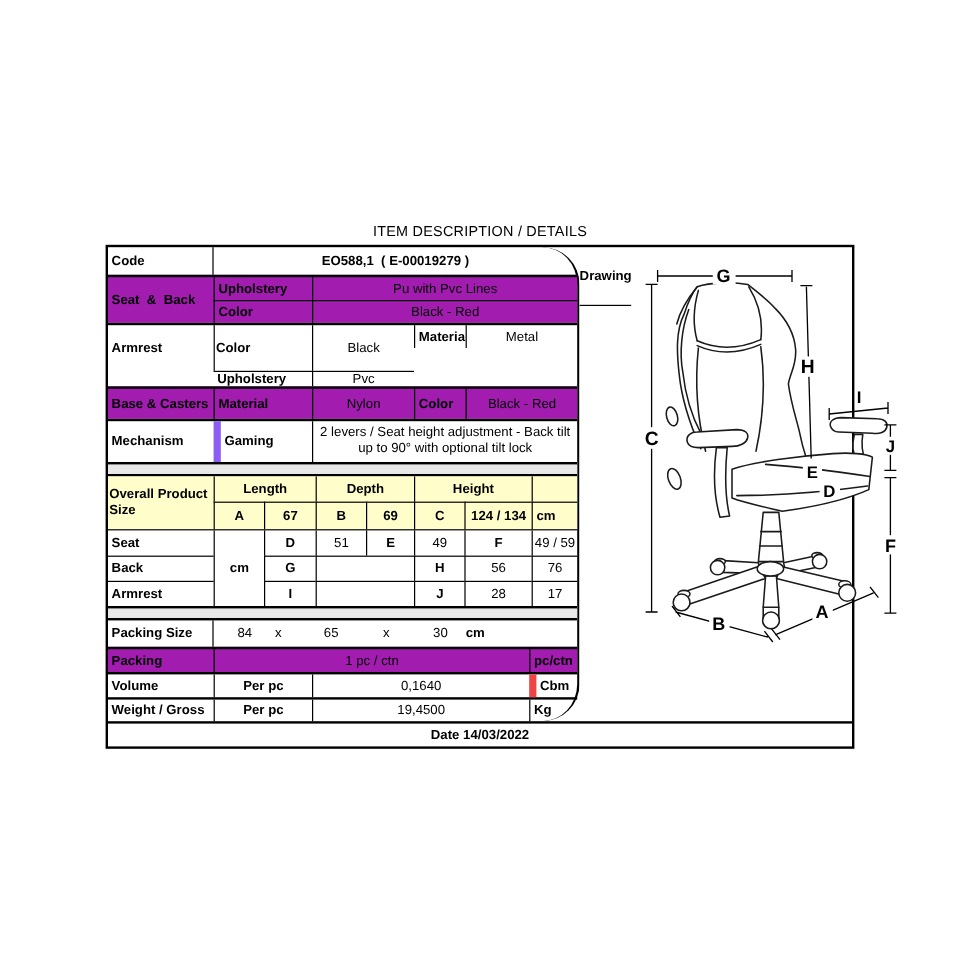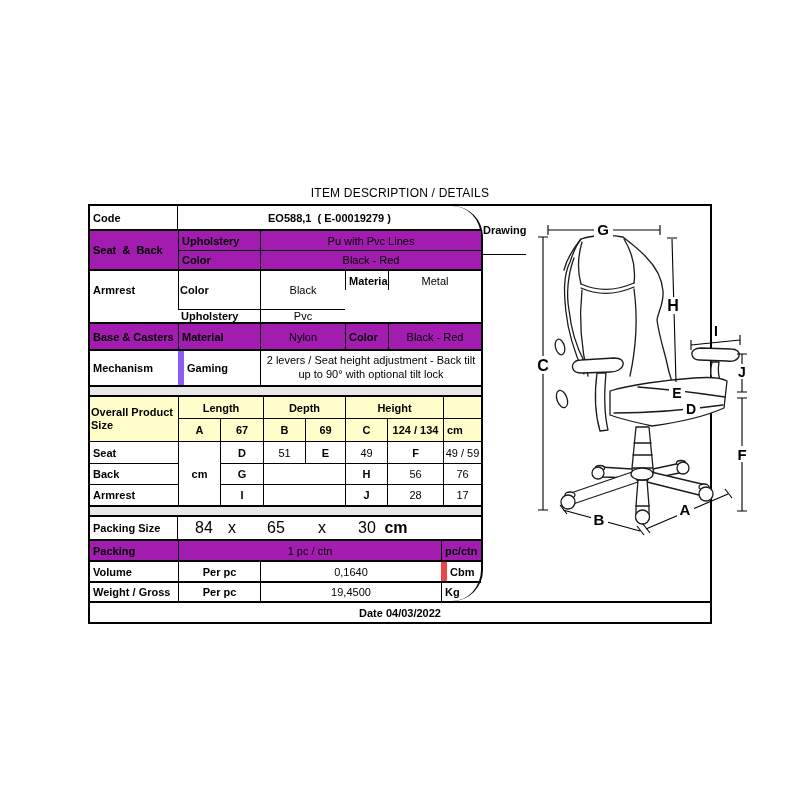--- a/index.html
+++ b/index.html
@@ -33,21 +33,21 @@
   .gcell.bl{border-left:1px solid #000;}
   .gcell.bt{border-top:1px solid #000;}
   .gcell.center{justify-content:center;padding:0 1px;text-align:left;}
   .spacer{height:8px;background:#e8e8e8;border-top:2px solid #000;border-bottom:2px solid #000;box-sizing:content-box;}
   .band{background:#a21caf;}
   .yellow{background:#fffecb;}
   .two-line{line-height:1.25;text-align:center;white-space:normal;}
   .date-row{height:19px;border-top:2px solid #000;display:flex;align-items:center;justify-content:center;
             font-weight:bold;font-size:11px;}
   .ps-wrap{position:relative;flex:1;}
-  .ps-item{position:absolute;top:50%;transform:translate(-50%,-50%);font-size:16px;}
+  .ps-item{position:absolute;top:50%;transform:translate(-50%,-50%);font-size:11px;}
 </style>
 </head>
 <body>
 <div class="page">
 
 <div class="sheet">
   <div class="sheet-title">ITEM DESCRIPTION / DETAILS</div>
 
   <div class="frame">
     <div class="main">
@@ -254,17 +254,17 @@
               <text x="159" y="309" font-size="15">A</text>
               <rect x="65" y="306" width="17" height="15" fill="#fff"></rect>
               <text x="73" y="319" font-size="15">B</text>
             </g>
           </svg>
         </div>
       </div>
     </div>
 
     <div class="date-row">
-      <span>Date 04/03/2022</span>
+      <span>Date 14/03/2022</span>
     </div>
   </div>
 </div>
 
 </div>
 </body></html>

